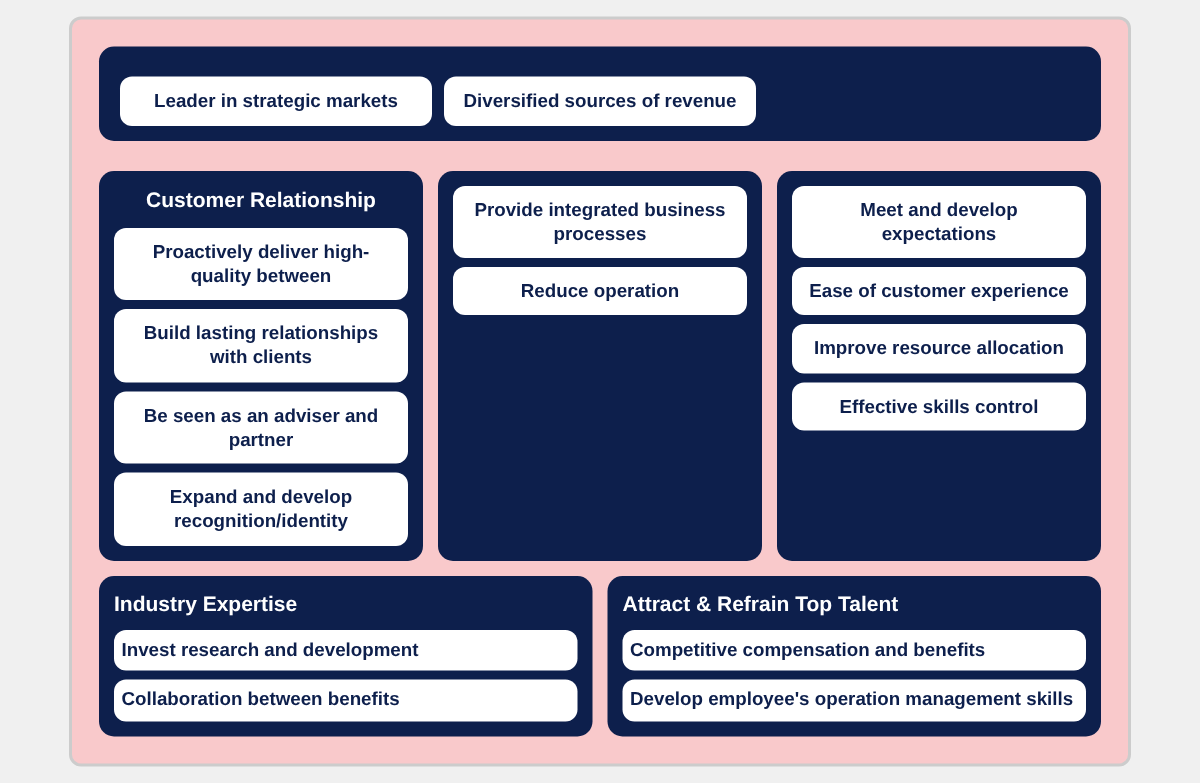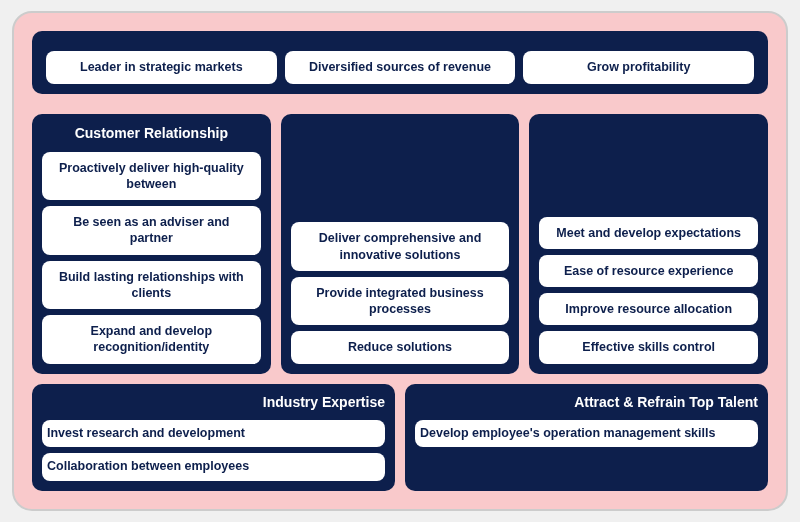--- a/index.html
+++ b/index.html
@@ -7,23 +7,23 @@
       background: #f0f0f0;
       display: flex;
       justify-content: center;
       align-items: center;
       min-height: 100vh;
       font-family: Arial, sans-serif;
     }
     .outer-frame {
       background: #f9c9cb;
       border: 2px solid #ccc;
-      border-radius: 20px;
+      border-radius: 8px;
       padding: 18px;
-      width: 776px;
+      width: 708px;
     }
     
     .navy-box {
       background: #0d1f4c;
       border-radius: 10px;
       padding: 10px 14px;
       color: white;
     }
     
     .white-card {
@@ -60,21 +60,20 @@
       gap: 10px;
       margin-bottom: 10px;
     }
     .column-box {
       background: #0d1f4c;
       border-radius: 10px;
       padding: 10px;
       display: flex;
       flex-direction: column;
       gap: 6px;
-      justify-content: flex-end;
     }
     .column-title {
       text-align: center;
       font-size: 14px;
       font-weight: bold;
       color: white;
       margin-bottom: 4px;
       line-height: 1.3;
     }
     
@@ -85,21 +84,21 @@
     }
     .bottom-box {
       background: #0d1f4c;
       border-radius: 10px;
       padding: 10px;
       display: flex;
       flex-direction: column;
       gap: 6px;
     }
     .bottom-title {
-      text-align: right;
+      text-align: left;
       font-size: 14px;
       font-weight: bold;
       color: white;
       margin-bottom: 4px;
     }
     .white-card-lg {
       background: white;
       border-radius: 8px;
       padding: 5px;
       color: #0d1f4c;
@@ -112,54 +111,53 @@
 <body>
 
 <div class="outer-frame">
 
   <div class="top-section navy-box">
     <div class="top-title"></div>
     <div class="top-cards">
 
     <div class="white-card">Leader in strategic markets</div>
         <div class="white-card">Diversified sources of revenue</div>
-        <div class="white-card">Grow profitability</div>
       </div>
   </div>
 
   <div style="height:10px;"></div>
 
   <div class="middle-section">
 
   <div class="column-box">
         <div class="column-title">Customer
 Relationship</div>
         <div class="white-card">Proactively deliver high-quality between</div>
+        <div class="white-card">Build lasting relationships with clients</div>
         <div class="white-card">Be seen as an adviser and partner</div>
-        <div class="white-card">Build lasting relationships with clients</div>
         <div class="white-card">Expand and develop recognition/identity</div>
       </div>
       <div class="column-box">
-        <div class="white-card">Deliver comprehensive and innovative solutions</div>
         <div class="white-card">Provide integrated business processes</div>
-        <div class="white-card">Reduce solutions</div>
+        <div class="white-card">Reduce operation</div>
       </div>
       <div class="column-box">
         <div class="white-card">Meet and develop expectations</div>
-        <div class="white-card">Ease of resource experience</div>
+        <div class="white-card">Ease of customer experience</div>
         <div class="white-card">Improve resource allocation</div>
         <div class="white-card">Effective skills control</div>
       </div>
     </div>
 
   <div class="bottom-section">
 
   <div class="bottom-box">
         <div class="bottom-title">Industry Expertise</div>
         <div class="white-card-lg">Invest research and development</div>
-        <div class="white-card-lg">Collaboration between employees</div>
+        <div class="white-card-lg">Collaboration between benefits</div>
       </div>
       <div class="bottom-box">
         <div class="bottom-title">Attract &amp; Refrain Top Talent</div>
+        <div class="white-card-lg">Competitive compensation and benefits</div>
         <div class="white-card-lg">Develop employee's operation management skills</div>
       </div>
     </div>
 </div>
 
 </body></html>

